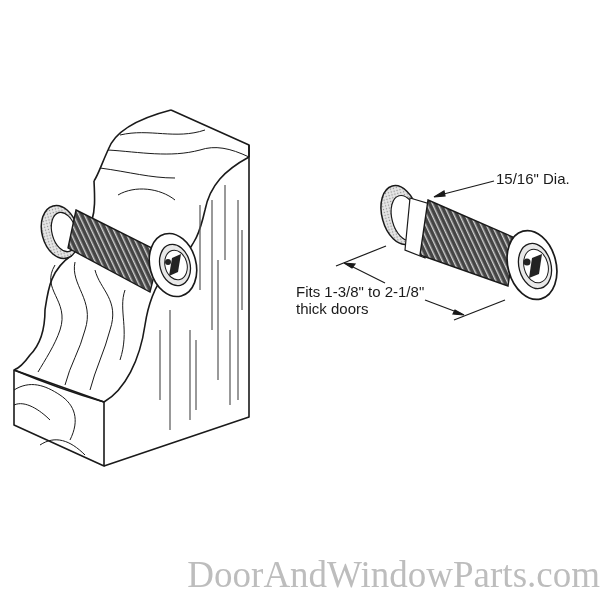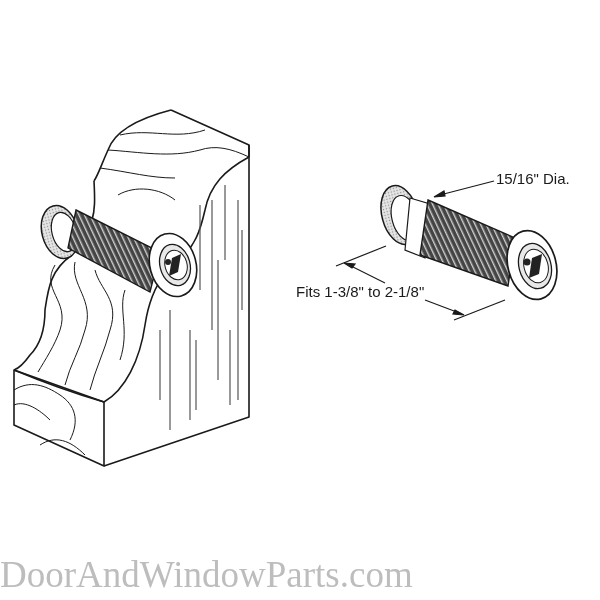--- a/index.html
+++ b/index.html
@@ -11,21 +11,21 @@
     color: #1a1a1a;
     font-size: 15px;
     line-height: 17px;
     white-space: nowrap;
   }
   .dia-label { left: 496px; top: 170px; }
   .fits-label { left: 296px; top: 283px; }
   .watermark {
     position: absolute;
     left: 0; width: 600px; top: 553px;
-    text-align: left;
+    text-align: right;
     font-family: "Liberation Serif", serif;
     font-size: 37px;
     color: #bdbdbd;
     letter-spacing: 0px;
   }
 </style>
 </head>
 <body>
 
 <svg class="canvas" viewBox="0 0 600 600" xmlns="http://www.w3.org/2000/svg">
@@ -124,15 +124,16 @@
     <line x1="345" y1="263" x2="385" y2="283"></line>
     <path d="M344,263 L355,264 L352,268 Z"></path>
     <line x1="425" y1="300" x2="462" y2="314"></line>
     <path d="M464,315 L453,314 L455,310 Z"></path>
   </g>
 </svg>
 
 <div class="label dia-label">15/16" Dia.</div>
 <div class="label fits-label">
   <div>Fits 1-3/8" to 2-1/8"</div>
+  <div>thick doors</div>
 </div>
 
 <div class="watermark">DoorAndWindowParts.com</div>
 
 </body></html>

